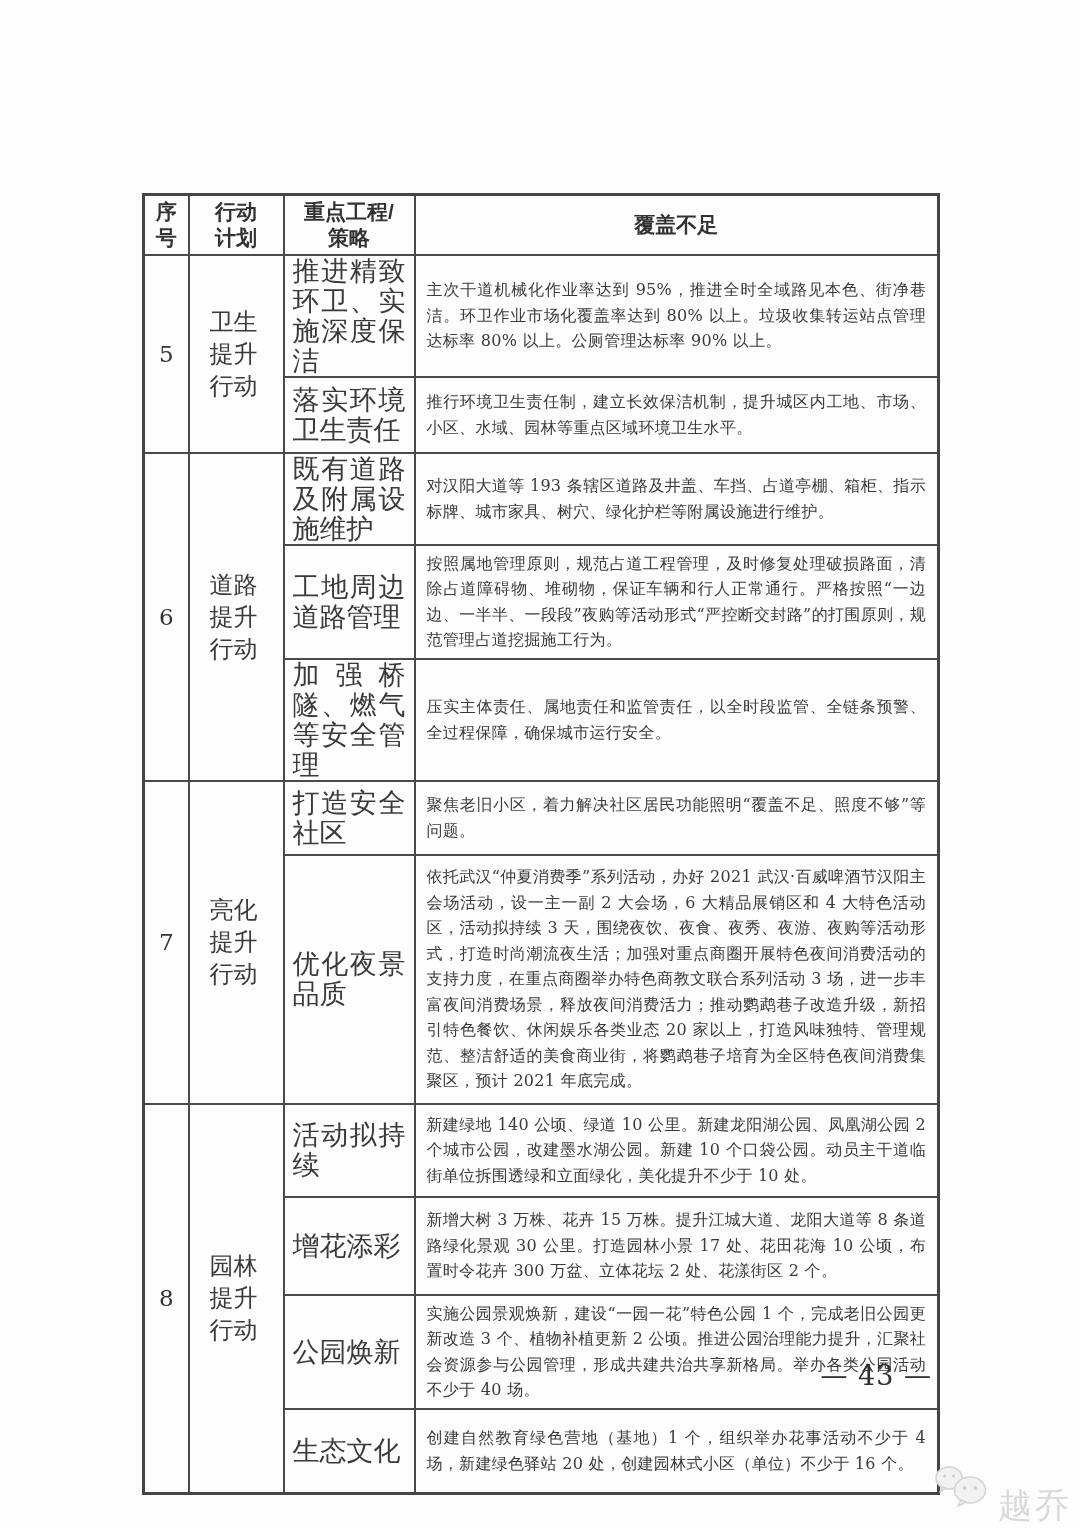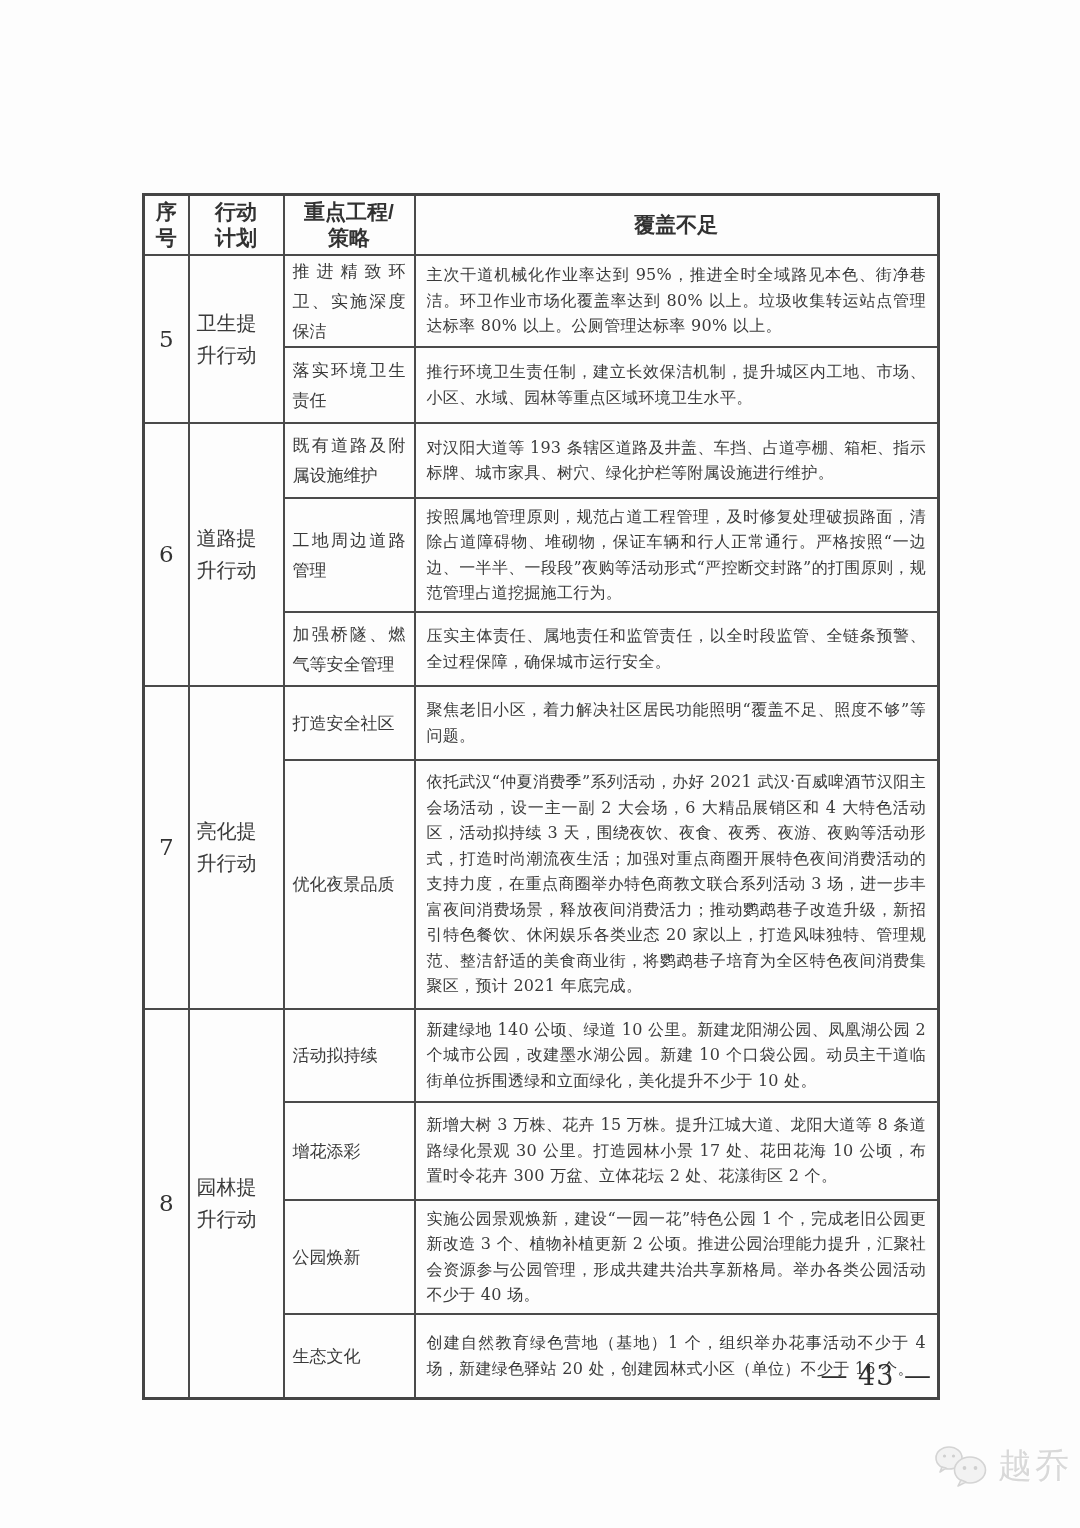--- a/index.html
+++ b/index.html
@@ -26,45 +26,46 @@
     font-family:"Liberation Sans","DejaVu Sans",sans-serif;
     font-weight:700;font-size:21px;line-height:26px;
     text-align:center;color:#323232;padding:0 2px;
   }
   th div{text-align:center;}
   .cell-no{
     text-align:center;font-size:23px;color:#333;
     font-family:"DejaVu Serif","Liberation Serif",serif;
   }
   .cell-plan{
-    font-size:20px;line-height:32px;padding:0 7px;
+    font-size:24px;line-height:32px;padding:0 20px;
     text-align:left;color:#3a3a3a;
   }
   .cell-strategy{
-    font-size:17px;line-height:30px;padding:0 8px;
+    font-size:27px;line-height:30px;padding:0 8px;
     text-align:justify;text-justify:inter-ideograph;color:#3a3a3a;
   }
   .cell-content{
     font-size:16px;line-height:25.5px;padding:5px 11px;
     text-align:justify;text-justify:inter-ideograph;
     letter-spacing:0.3px;color:#3a3a3a;
   }
   #page-number{
     position:absolute;left:782px;top:1360px;width:150px;
     text-align:right;font-size:27px;color:#2f2f2f;letter-spacing:1px;
   }
   #watermark{
     position:absolute;left:933px;top:1443px;
     display:flex;align-items:center;gap:7px;
     user-select:none;
   }
   #watermark .wm-text{
     font-size:34px;color:#d9d9d9;letter-spacing:3px;
     font-family:"Liberation Sans","DejaVu Sans",sans-serif;
     text-shadow:1px 1px 0 #ffffff;
+    margin-top:40px;
   }
 </style>
 </head>
 <body>
 
 <div id="doc">
   <table>
     <colgroup>
       <col class="c-no">
         <col class="c-plan">

